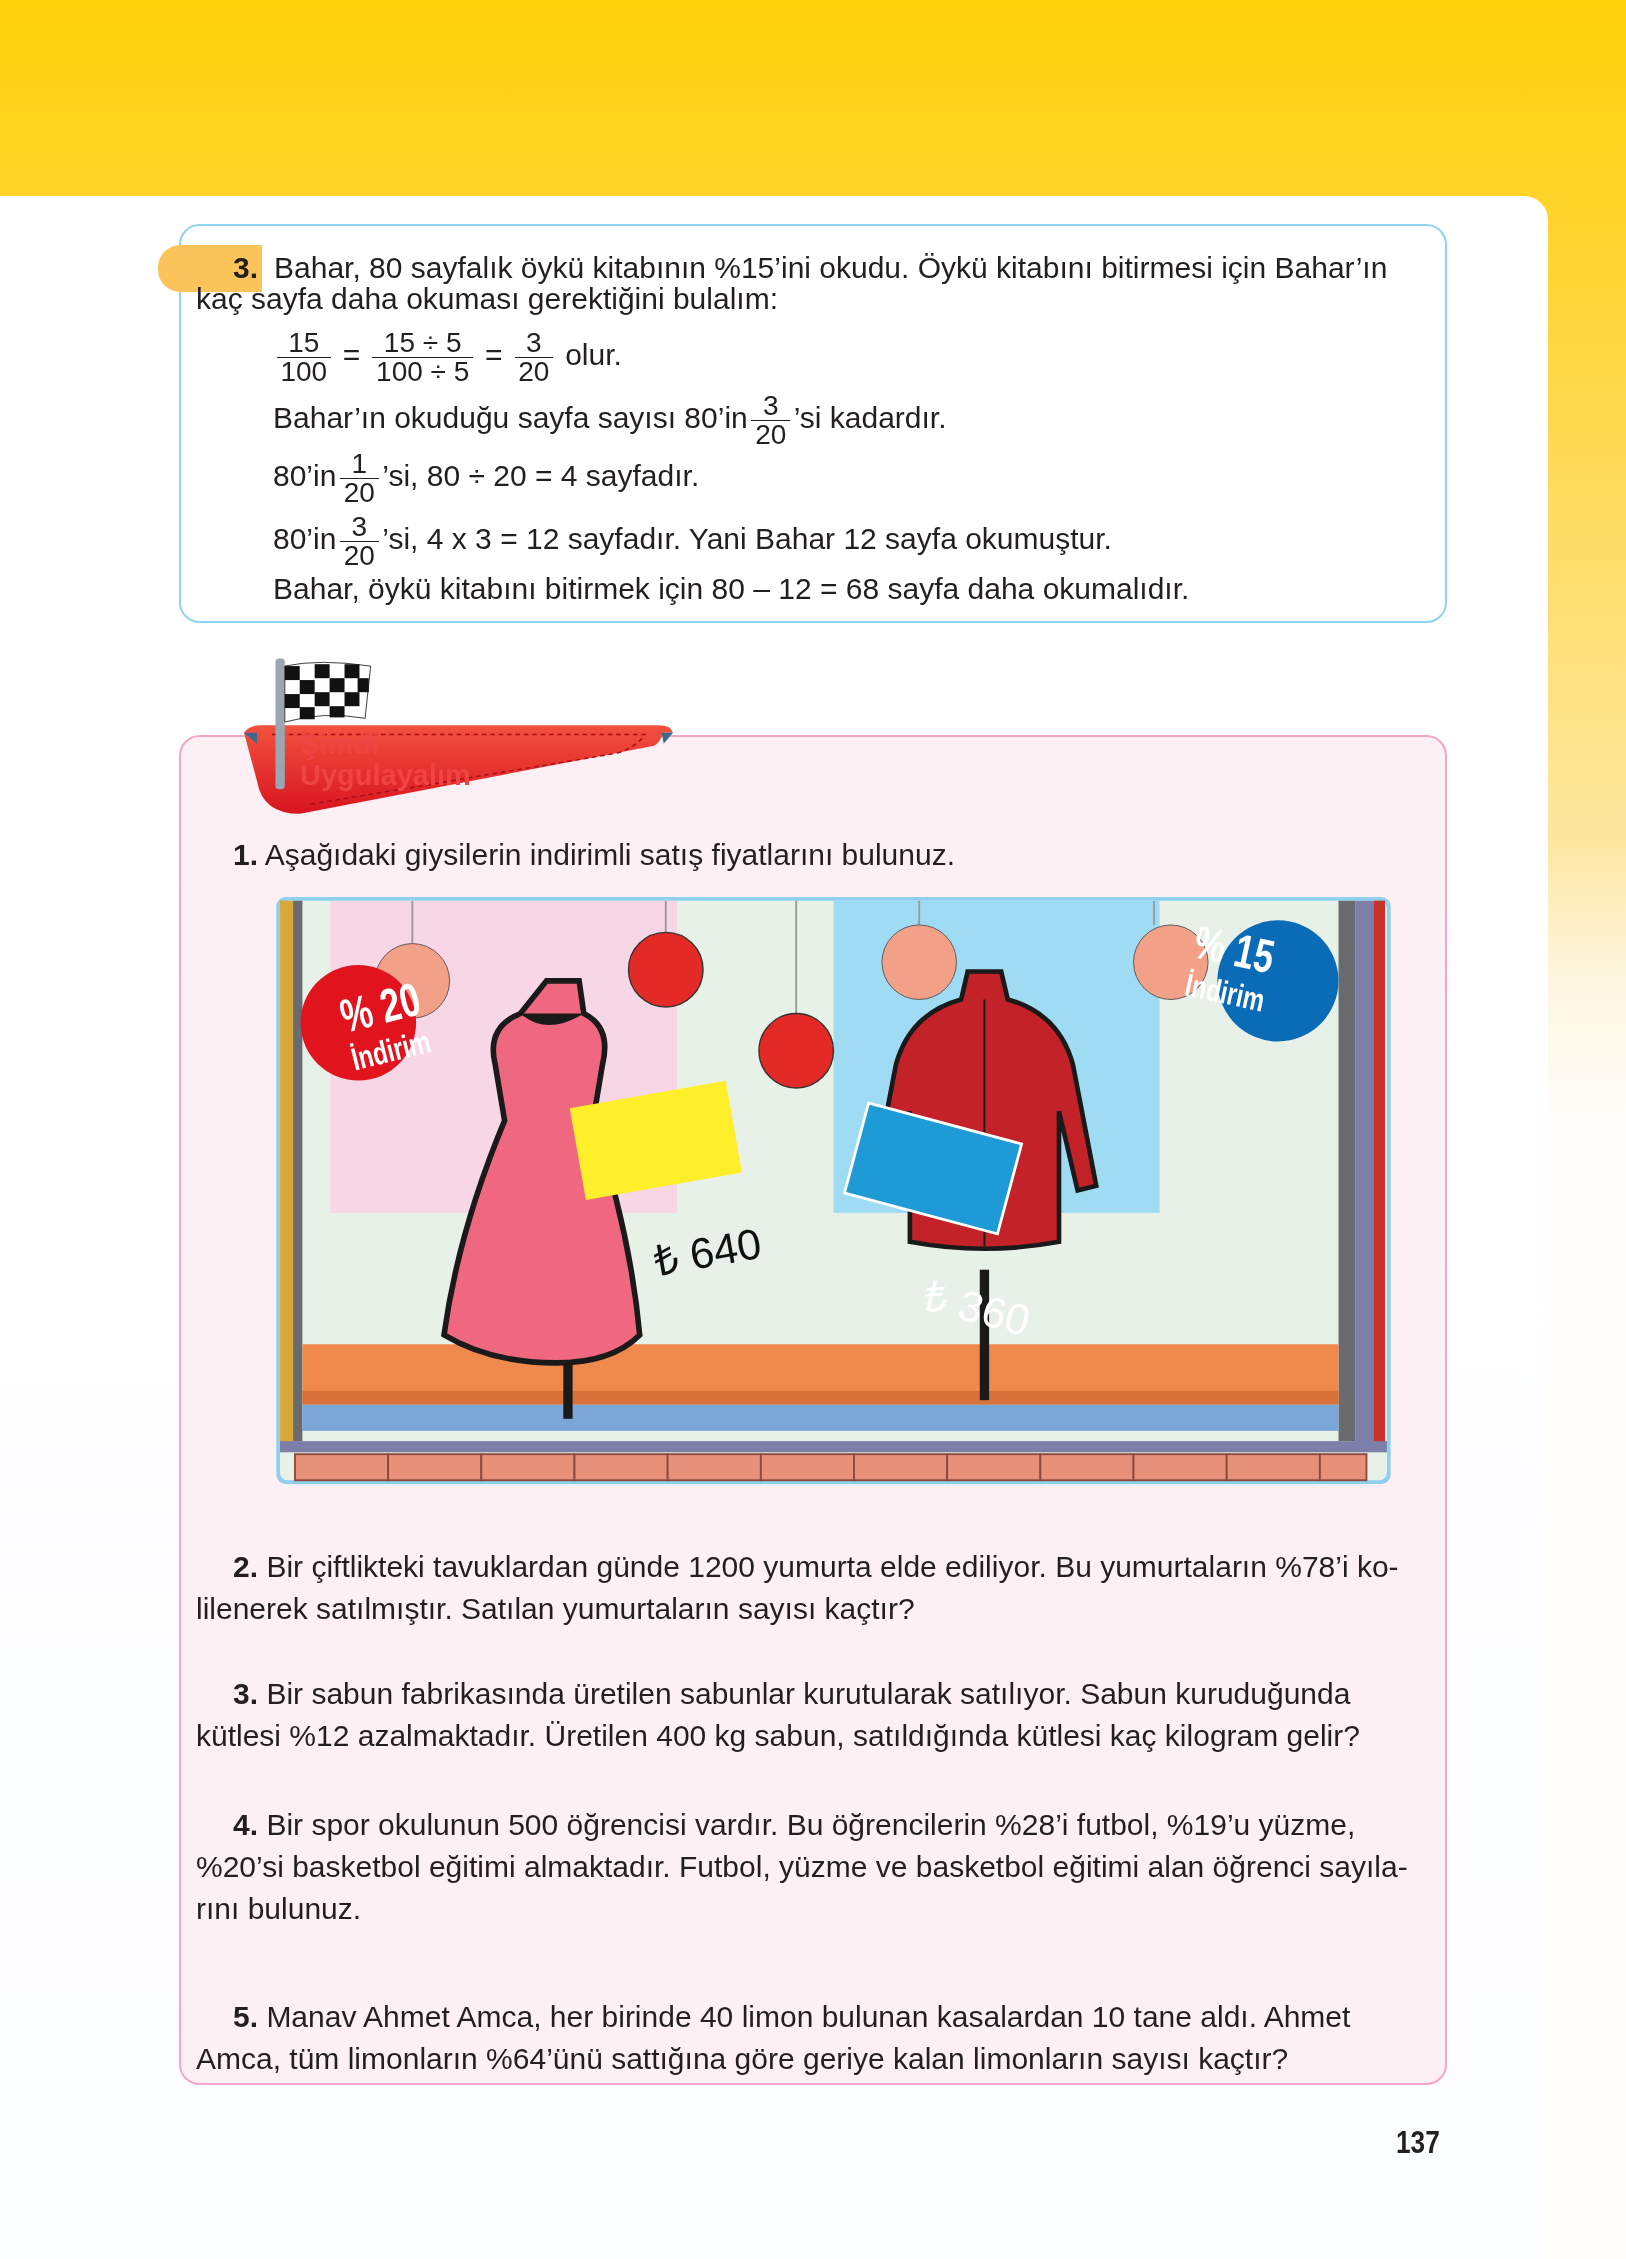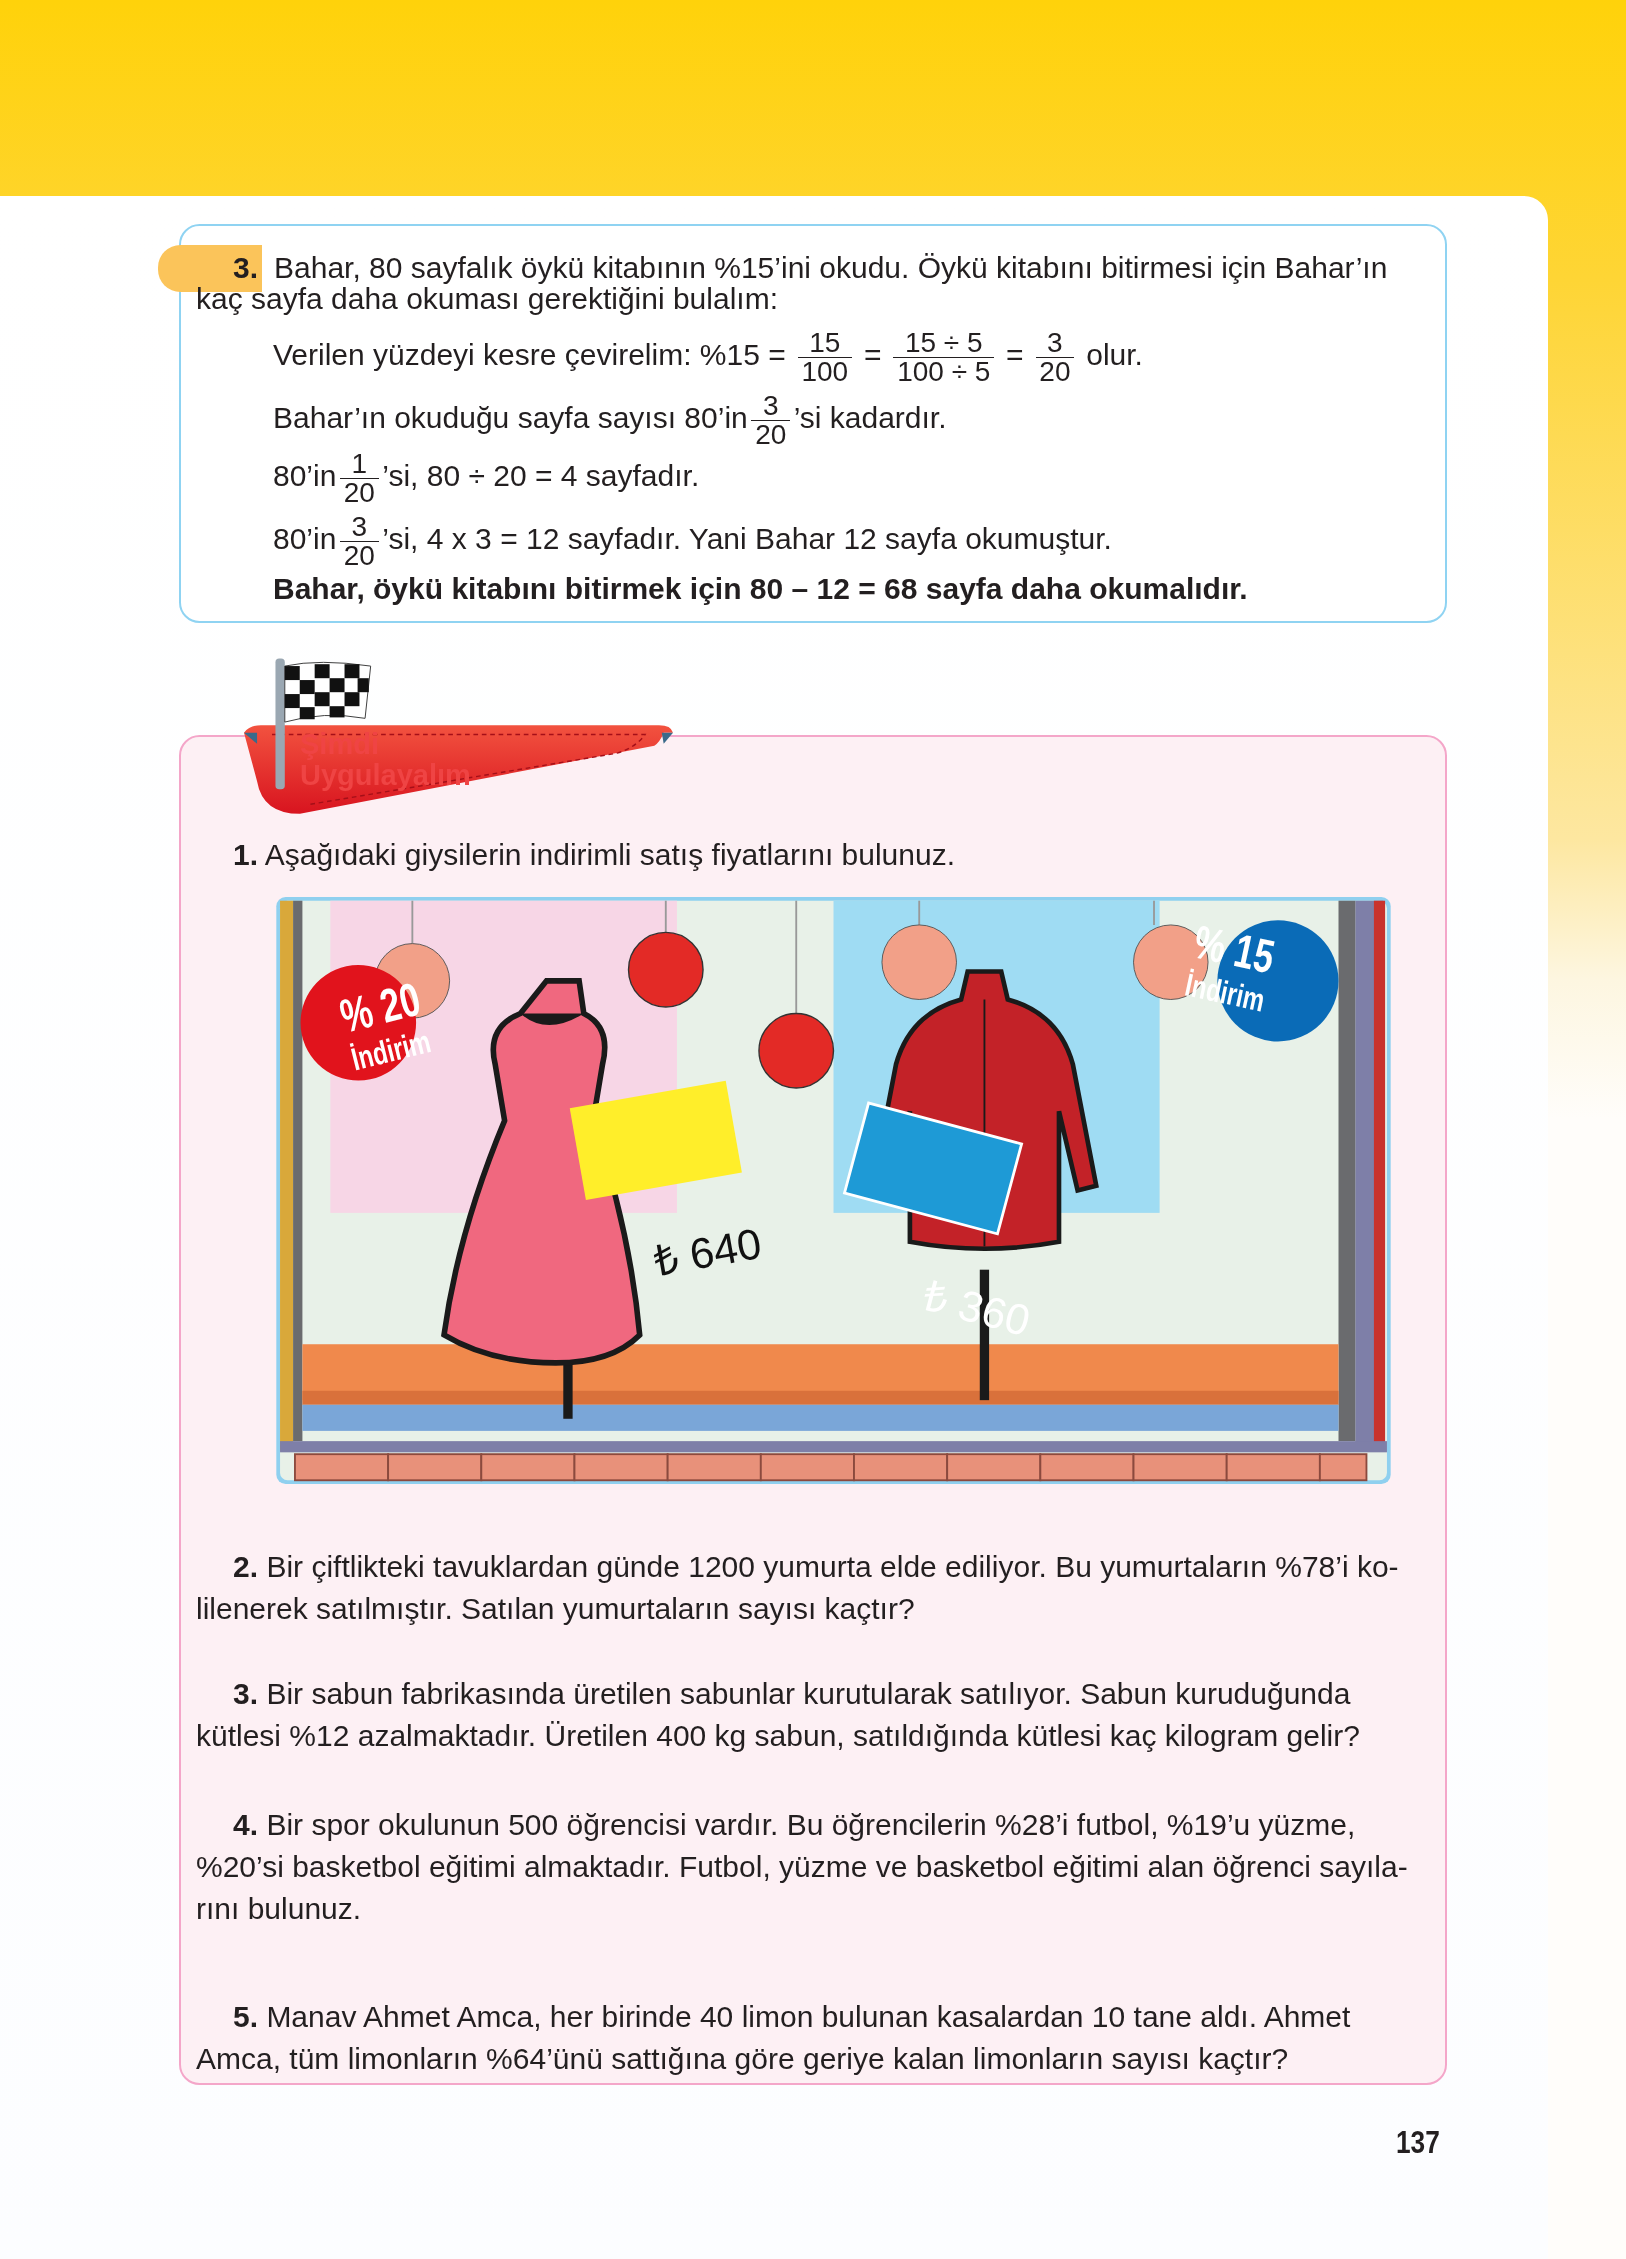--- a/index.html
+++ b/index.html
@@ -54,42 +54,41 @@
 
 <div class="page"></div>
 
 <div class="box blue-box"></div>
 <div class="num-tab"></div>
 <div class="txt bold" style="left:233px;top:249px;">3.</div>
 <div class="txt" style="left:274px;top:249px;">Bahar, 80 sayfalık öykü kitabının %15’ini okudu. Öykü kitabını bitirmesi için Bahar’ın</div>
 <div class="txt" style="left:196px;top:280px;">kaç sayfa daha okuması gerektiğini bulalım:</div>
 
 <div class="txt" style="left:273px;top:329px;">
-  <span>Verilen yüzdeyi kesre çevirelim: %15 =</span>
   <span class="frac"><span class="n">15</span><span class="d">100</span></span>
   <span>=</span>
   <span class="frac"><span class="n">15 ÷ 5</span><span class="d">100 ÷ 5</span></span>
   <span>=</span>
   <span class="frac"><span class="n">3</span><span class="d">20</span></span>
   <span>olur.</span>
 </div>
 
 <div class="txt" style="left:273px;top:392px;">
   <span>Bahar’ın okuduğu sayfa sayısı 80’in</span><span class="frac"><span class="n">3</span><span class="d">20</span></span><span>’si kadardır.</span>
 </div>
 
 <div class="txt" style="left:273px;top:450px;">
   <span>80’in</span><span class="frac"><span class="n">1</span><span class="d">20</span></span><span>’si, 80 ÷ 20 = 4 sayfadır.</span>
 </div>
 
 <div class="txt" style="left:273px;top:513px;">
   <span>80’in</span><span class="frac"><span class="n">3</span><span class="d">20</span></span><span>’si, 4 x 3 = 12 sayfadır. Yani Bahar 12 sayfa okumuştur.</span>
 </div>
 
-<div class="txt" style="left:273px;top:570px;font-weight:bold;">Bahar, öykü kitabını bitirmek için 80 – 12 = 68 sayfa daha okumalıdır.</div>
+<div class="txt" style="left:273px;top:570px;">Bahar, öykü kitabını bitirmek için 80 – 12 = 68 sayfa daha okumalıdır.</div>
 
 <div class="box pink-box"></div>
 
 <svg class="banner" viewBox="0 0 460 95">
   <defs>
     <linearGradient id="rib" x1="0" y1="0" x2="0" y2="1">
       <stop offset="0" stop-color="#f2523f"></stop>
       <stop offset="1" stop-color="#d8141f"></stop>
     </linearGradient>
   </defs>

